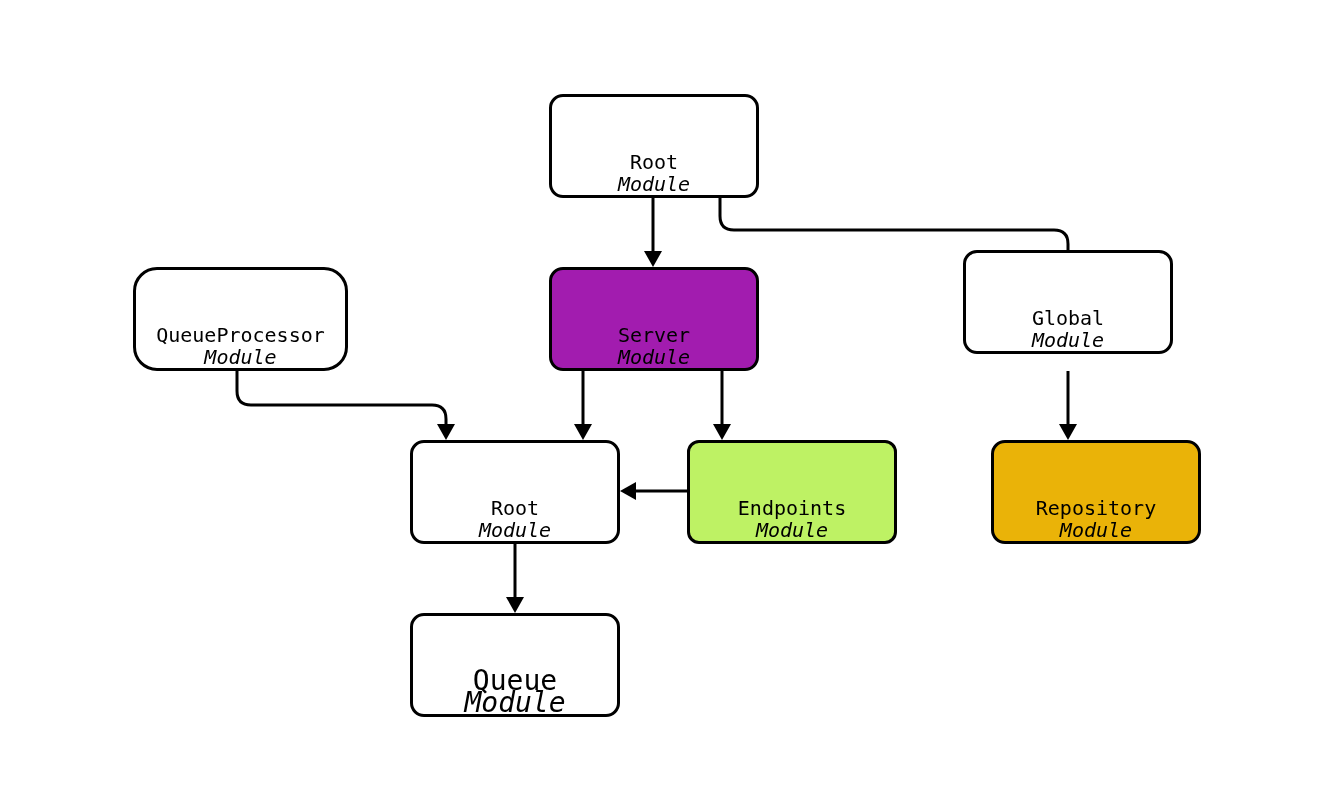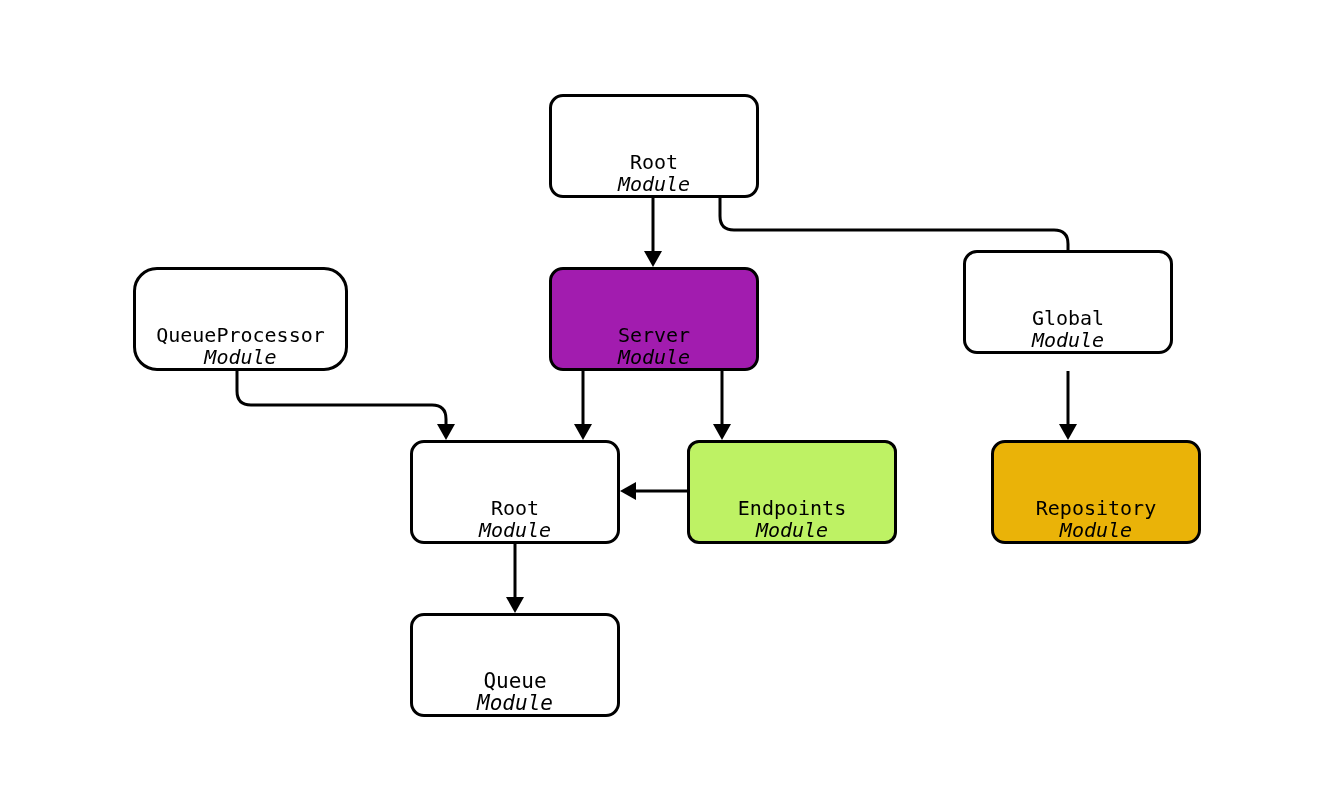--- a/index.html
+++ b/index.html
@@ -96,17 +96,17 @@
       <div class="node" style="left: 410px; top: 440px; width: 210px; height: 104px; border-width: 3px; border-color: rgb(0, 0, 0); border-radius: 14px; background: rgb(255, 255, 255);">
         <div class="node-label" style="font-size: 20px; color: rgb(0, 0, 0);"><span>Root</span><span class="ln2">Module</span></div>
       </div>
       <div class="node" style="left: 687px; top: 440px; width: 210px; height: 104px; border-width: 3px; border-color: rgb(0, 0, 0); border-radius: 12px; background: #bef264;">
         <div class="node-label" style="font-size: 20px; color: rgb(0, 0, 0);"><span>Endpoints</span><span class="ln2">Module</span></div>
       </div>
       <div class="node" style="left: 963px; top: 440px; width: 210px; height: 104px; border-width: 3px; border-color: rgb(0, 0, 0); border-radius: 14px; background: #eab308; margin-left: 28px;">
         <div class="node-label" style="font-size: 20px; color: rgb(0, 0, 0);"><span>Repository</span><span class="ln2">Module</span></div>
       </div>
       <div class="node" style="left: 410px; top: 613px; width: 210px; height: 104px; border-width: 3px; border-color: rgb(0, 0, 0); border-radius: 14px; background: rgb(255, 255, 255);">
-        <div class="node-label" style="font-size: 21px; color: rgb(0, 0, 0);"><span>Queue</span><span class="ln2">Module</span></div>
+        <div class="node-label" style="font-size: 28px; color: rgb(0, 0, 0);"><span>Queue</span><span class="ln2">Module</span></div>
       </div>
     </div>
 
 </div>
 
 </body></html>

